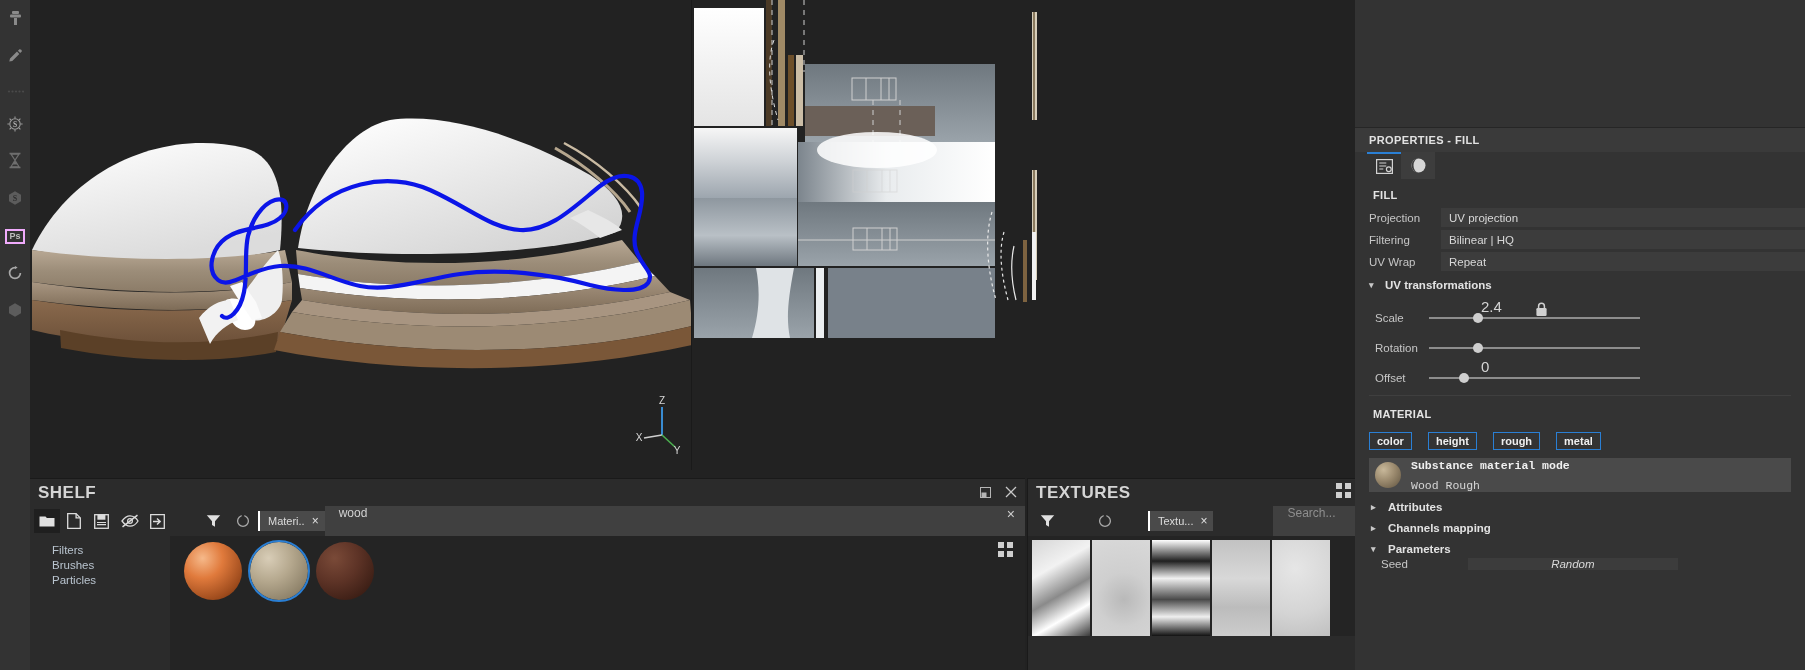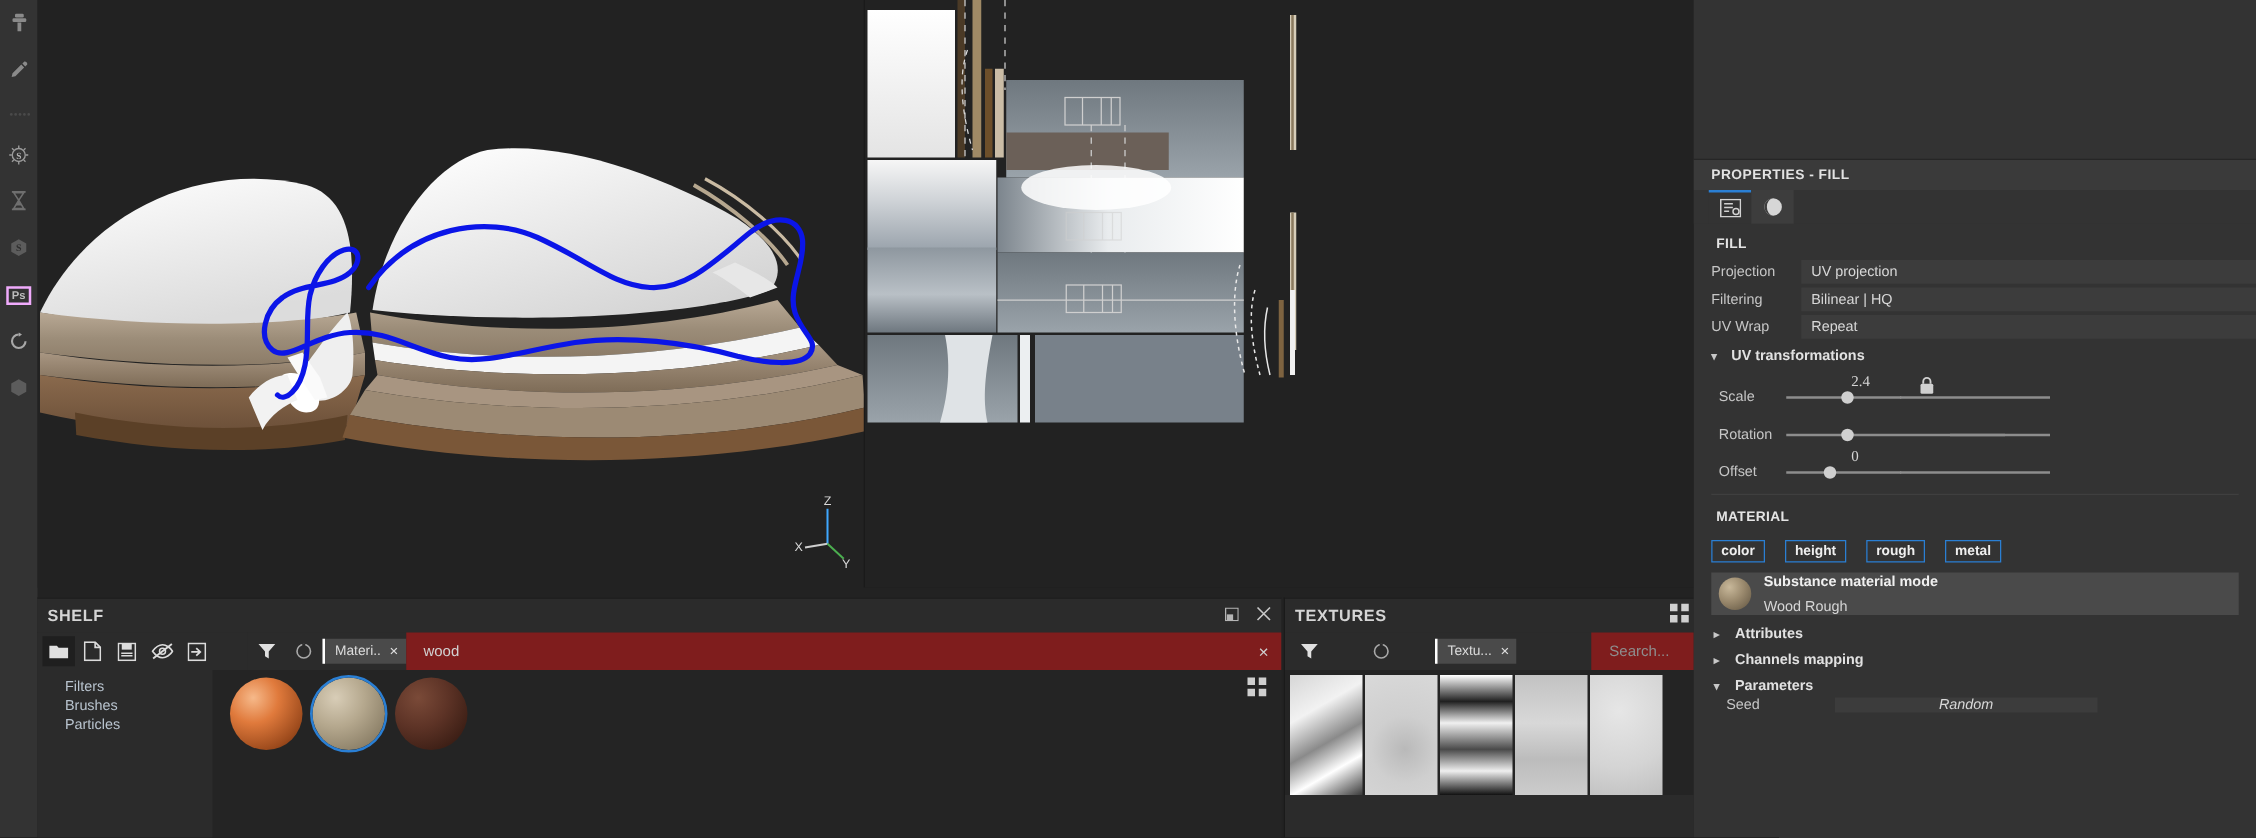--- a/index.html
+++ b/index.html
@@ -41,38 +41,38 @@
 
   
   .shelf {
     position:absolute; left:30px; top:478px; width:995px; height:192px;
     background:#2b2b2b; border-top:1px solid #1a1a1a;
   }
   .panel-titlebar {
     height:27px; display:flex; align-items:center; padding:0 8px;
     background:#2b2b2b;
   }
-  .panel-title { font-size:13px; font-weight:bold; letter-spacing:.5px; color:#d5d5d5; }
+  .panel-title { font-size:17px; font-weight:bold; letter-spacing:.5px; color:#d5d5d5; }
   .panel-title-actions { margin-left:auto; display:flex; gap:14px; align-items:center; color:#b5b5b5; }
 
   .shelf-toolrow { height:30px; display:flex; align-items:center; background:#2b2b2b;gap:28px; }
   .shelf-icons { display:flex; align-items:center; padding-left:4px; gap:2px; width:140px;}
   .icon-sq { width:26px; height:24px; display:flex; align-items:center; justify-content:center; color:#d8d8d8; }
   .icon-sq.active { background:#1f1f1f; }
 
   .filter-bar { display:flex; align-items:center; flex:1; gap:0px; background:#2b2b2b; height:30px; }
   .filter-ico { width:30px; height:30px; display:flex; align-items:center; justify-content:center; color:#d8d8d8;}
   .chip {
     display:flex; align-items:center; gap:7px; background:#4a4a4a; color:#dcdcdc;
     height:20px; padding:0 6px 0 8px; font-size:11px; border-left:2px solid #fff;
   }
   .chip .x { color:#e0e0e0; font-size:12px; }
   .searchbox {
-    flex:1; height:30px; display:flex; align-items:center; padding-left:14px;
-    font-size:12px; color:#d2d2d2; background:#7f1d1d;
+    flex:1; height:30px; display:flex; align-items:flex-start; padding-left:14px;
+    font-size:12px; color:#d2d2d2; background:#404040;
   }
   .search-clear { margin-left:auto; padding-right:10px; color:#cfcfcf; font-size:14px;}
 
   .shelf-body { display:flex; height:135px; }
   .shelf-tree {
     width:140px; background:#2b2b2b; padding-top:6px; font-size:11.5px; color:#b9c4cf;
   }
   .shelf-tree .row { padding:1.5px 0 1.5px 22px; }
   .shelf-grid {
     flex:1; background:#242424; position:relative; padding:6px 0 0 14px;
@@ -110,38 +110,38 @@
   .pfield {
     flex:1; margin-right:0px; height:19px; background:#3c3c3c; display:flex; align-items:center;
     padding-left:8px; font-size:11.5px; color:#d8d8d8;
   }
   .group-head { display:flex; align-items:center; gap:7px; padding:6px 0 4px 14px; font-size:11.5px; font-weight:bold; color:#e2e2e2;}
   .chev { font-size:9px; color:#c8c8c8; display:inline-block; width:9px;}
 
   .slider-row { display:flex; align-items:flex-end; padding-left:20px; height:30px; position:relative;}
   .slider-label { width:54px; font-size:11.5px; color:#c6c6c6; padding-bottom:1px;}
   .slider-wrap { position:relative; width:92px; height:26px;}
-  .slider-val { position:absolute; top:-1px; left:52px; font-size:12px; color:#d5d5d5;font-family:Liberation Serif, serif;}
+  .slider-val { position:absolute; top:-1px; left:52px; font-size:15px; color:#d5d5d5;}
   .slider-track { position:absolute; bottom:6px; left:0; width:92px; height:2px; background:#8d8d8d;}
   .slider-knob { position:absolute; bottom:2px; width:10px; height:10px; border-radius:50%; background:#cfcfcf;}
   .lock-ico { margin:0 0 4px 14px; color:#d0d0d0;}
   .slider-track2 { position:absolute; bottom:6px; left:165px; width:120px; height:2px; background:#8d8d8d;}
 
   .hr { height:1px; background:#3f3f3f; margin:10px 14px 0 14px;}
   .mat-chips { display:flex; gap:16px; padding:6px 0 0 14px;}
   .mchip {
     border:1px solid #2a7fd4; color:#efefef; font-size:11px; font-weight:bold;
     padding:2px 7px; background:transparent;
   }
   .matrow { display:flex; align-items:center; gap:10px; margin:8px 14px 0 14px; background:#4a4a4a; height:34px; padding-left:6px;}
   .matsphere {
     width:26px; height:26px; border-radius:50%;
     background:radial-gradient(circle at 33% 30%, #c8b89a 0%, #9b8a6e 45%, #5e523f 100%);
   }
-  .mattext { line-height:1.25; }
+  .mattext { line-height:1.25;font-family:Liberation Mono, monospace; }
   .mattext .m1 { font-size:11.5px; font-weight:bold; color:#f0f0f0;}
   .mattext .m2 { font-size:11.5px; color:#d6d6d6;}
   .collapse-row { display:flex; align-items:center; gap:8px; padding:9px 0 0 16px; font-size:11.5px; font-weight:bold; color:#e2e2e2;}
   .param-row { display:flex; align-items:center; padding:3px 0 0 26px; font-size:11.5px; color:#c6c6c6;}
   .param-row .pv { margin-left:60px; background:#3c3c3c; width:210px; text-align:center; color:#d8d8d8;font-style:italic;}
 </style>
 </head>
 <body>
 
 <div id="app">

